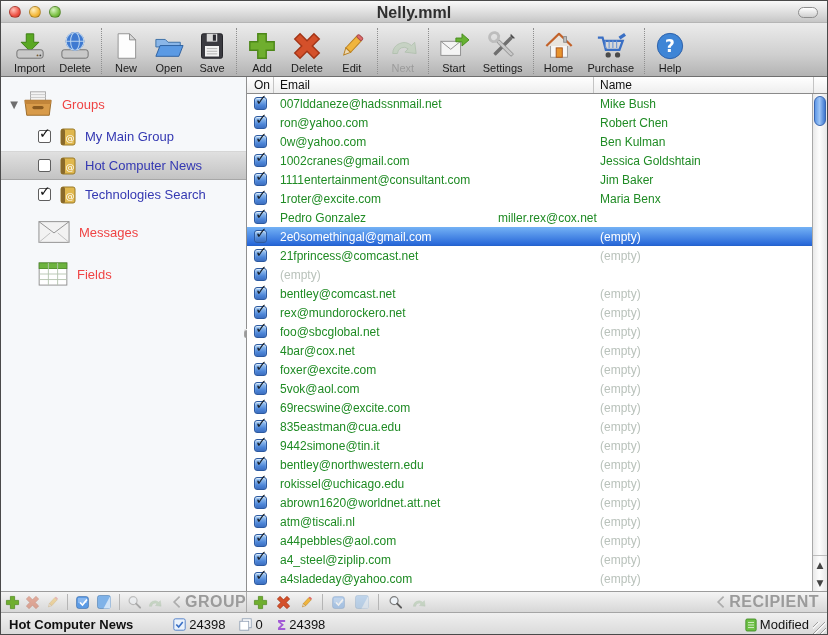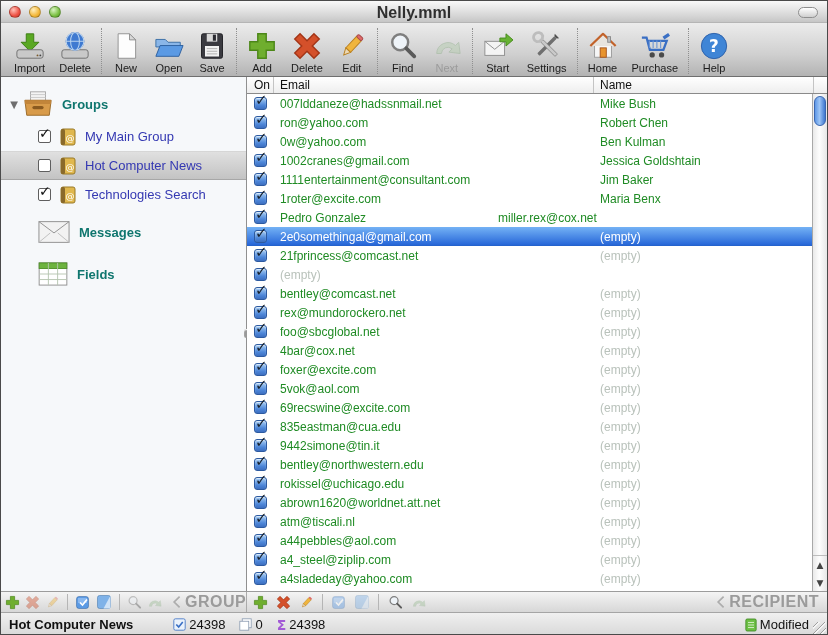--- a/index.html
+++ b/index.html
@@ -24,21 +24,21 @@
   .tbtn .tlabel { font-size:11px; color:#1c1c1c; margin-top:1px; white-space:nowrap; }
   .tbtn.disabled .tlabel { color:#9b9b9b; }
   .tbtn.disabled .ticon { opacity:.55; }
   .tb-sep { width:1px; height:46px; border-left:1px dotted #8f8f8f; margin:0 3px; align-self:flex-end; }
 
   
   .content { position:relative; height:514px; display:flex; background:#fff; }
   .sidebar { position:relative; width:246px; background:#f6f8fa; border-right:1px solid #909090; }
   .sb-groups-header { margin-top:9px; height:36px; display:flex; align-items:center; }
   .sb-tri { width:16px; text-align:center; color:#6e6e6e; font-size:10px; margin-left:5px; font-family:"DejaVu Sans", sans-serif; }
-  .sb-head-label { font-size:13px; font-weight:bold; color:#0f766e; margin-left:8px; }
+  .sb-head-label { font-size:13px; font-weight:normal; color:#ef4444; margin-left:8px; }
   .sb-group-item { height:29px; display:flex; align-items:center; padding-left:37px; gap:8px; }
   .sb-group-item.selected { background:linear-gradient(#e0e0e0,#c3c3c3); border-top:1px solid #d6d6d6; border-bottom:1px solid #a7a7a7; }
   .scb { width:13px; height:13px; background:#fff; border:1px solid #5f5f5f; border-radius:2px; position:relative; flex:0 0 auto; }
   .scb .ck { position:absolute; left:0px; top:-6px; font-size:14px; font-weight:bold; color:#111; font-family:"DejaVu Sans", sans-serif; }
   .sb-item-label { font-size:13px; color:#3438b2; }
   .sb-row { height:38px; display:flex; align-items:center; padding-left:37px; gap:9px; margin-top:4px; }
   .sb-row .sb-head-label { margin-left:0; }
   .splitter-dot { position:absolute; left:243px; top:252px; width:5px; height:9px; border-radius:3px; background:#9a9a9a; box-shadow:inset 0 1px 1px #fff; }
 
   
@@ -179,29 +179,20 @@
             <g transform="rotate(43 16 16)">
               <rect x="12.5" y="5" width="7" height="17" fill="#f0b53c" stroke="#b97f1e"></rect>
               <path d="M12.5 22 h7 L16 29 z" fill="#ecd9b6" stroke="#b97f1e"></path>
               <rect x="12.5" y="2" width="7" height="3.5" rx="1.5" fill="#de6a6a" stroke="#a84848"></rect>
             </g>
           </svg>
         </span>
       <span class="tlabel">Edit</span>
     </div>
     <div class="tb-sep"></div>
-    <div class="tbtn">
-      <span class="ticon">
-          <svg width="30" height="30" viewBox="0 0 32 32">
-            <circle cx="13" cy="12" r="8.5" fill="#eef3f8" stroke="#7e7e7e" stroke-width="2.6"></circle>
-            <line x1="19.5" y1="18.5" x2="28" y2="27" stroke="#5a5a5a" stroke-width="4" stroke-linecap="round"></line>
-          </svg>
-        </span>
-      <span class="tlabel">Find</span>
-    </div>
     <div class="tbtn disabled">
       <span class="ticon">
           <svg width="30" height="30" viewBox="0 0 32 32">
             <path d="M5 24 a12 12 0 0 1 20-8.5 l3.5-3.5 1.5 12 -12-1.5 3.5-3.5 a7 7 0 0 0-11.5 5 z" fill="#b9ceb4" stroke="#99b394"></path>
           </svg>
         </span>
       <span class="tlabel">Next</span>
     </div>
     <div class="tb-sep"></div>
     <div class="tbtn">

